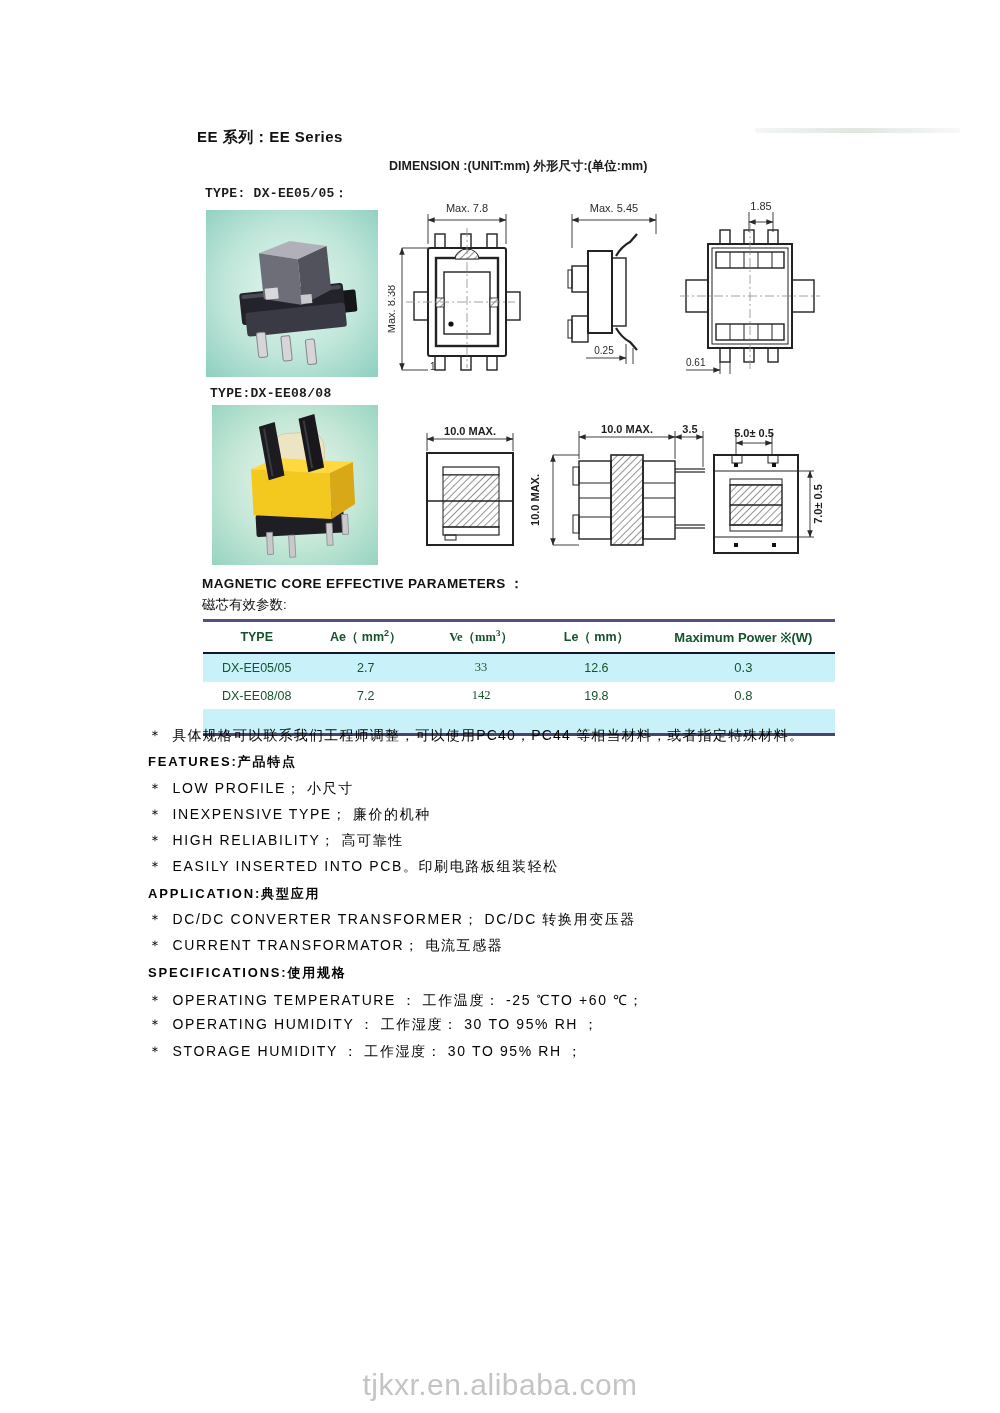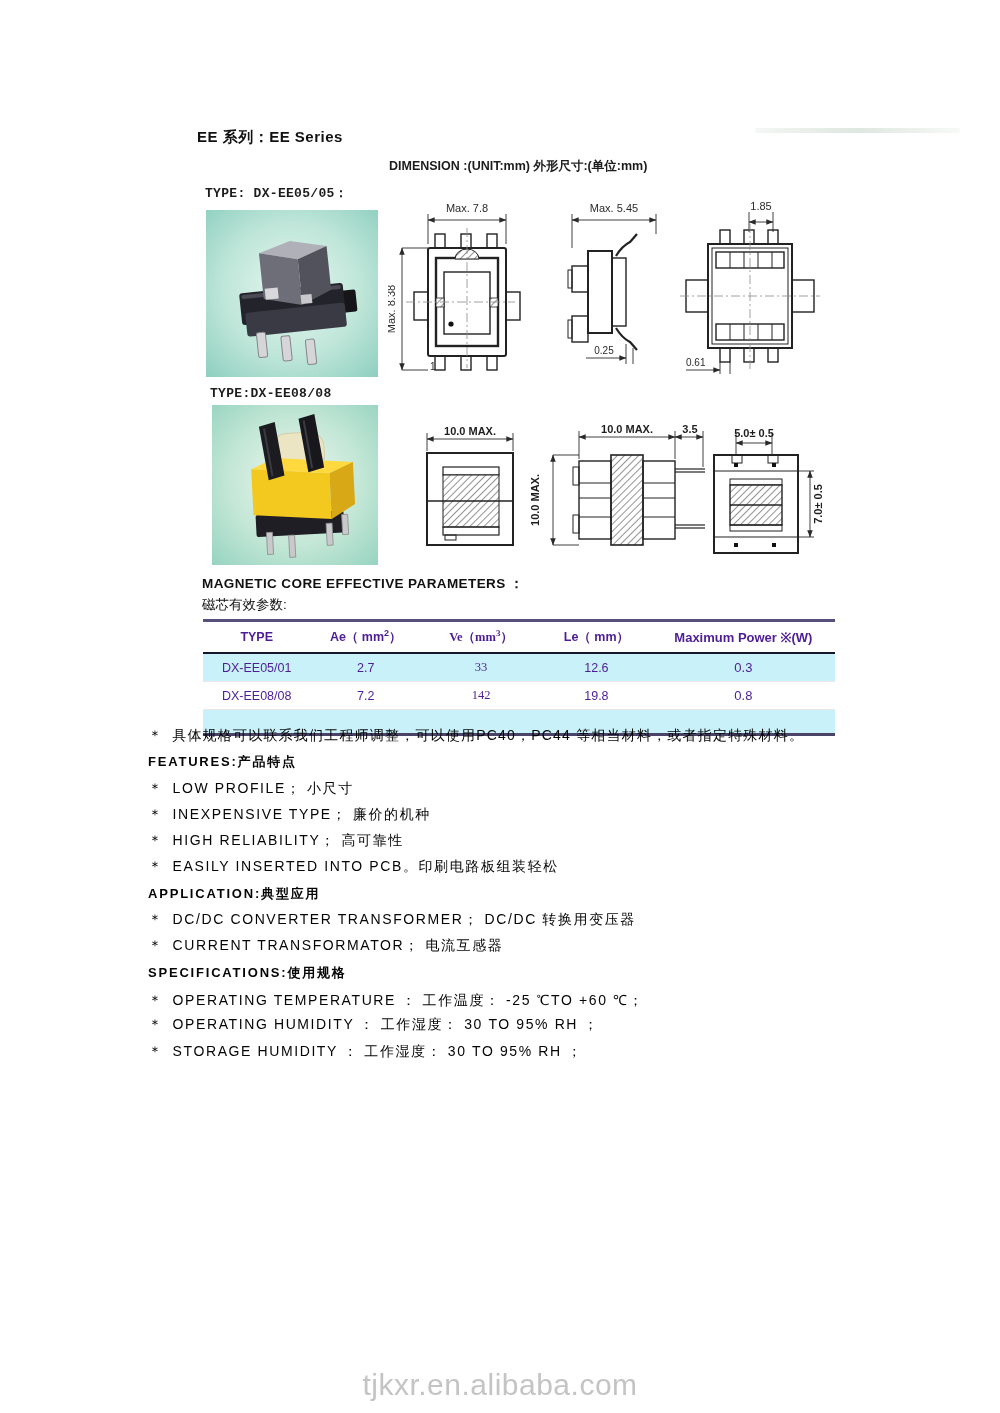--- a/index.html
+++ b/index.html
@@ -15,21 +15,21 @@
 
   .photo { border:0; }
 
   .tabletitle-en { left:202px; top:575px; font-size:13.5px; font-weight:600; letter-spacing:.4px;text-align:center; }
   .tabletitle-zh { left:202px; top:596px; font-size:13.5px; }
 
   .ctable { left:203px; top:619px; width:632px; border-top:3px solid #56507a; border-bottom:3px solid #4a4468; }
   .crow { display:flex; align-items:center; }
   .chead { height:30px; background:#fff; font-weight:700; font-size:12.5px; }
   .hsep { height:2px; background:#17172b; }
-  .c { text-align:center; font-size:12.5px; color:#4c1d95; }
+  .c { text-align:center; font-size:12.5px; color:#14532d; }
   .c0{width:17%;} .c1{width:17.5%;} .c2{width:19%;font-family:Liberation Serif, serif;} .c3{width:17.5%;} .c4{width:29%; font-size:13px;}
   .cyan { background:#c9f1f9; }
   .rowdata { height:27px; border-bottom:1px solid #e8e8e8; }
   .rowlast { height:23px; }
   sup { font-size:9px; }
 
   .textblock { left:148px; top:727px; width:740px; }
   .tline { height:26.3px; font-size:14px; letter-spacing:1.6px; color:#050505; white-space:nowrap; }
   .tline .bullet { display:inline-block; margin-right:9px; font-size:14px; }
   .heading { font-size:13px; font-weight:700; letter-spacing:1.8px; }
@@ -321,21 +321,21 @@
   <div class="abs ctable">
     <div class="crow chead">
       <div class="c c0">TYPE</div>
       <div class="c c1"><span>Ae（ mm</span><sup>2</sup><span>）</span></div>
       <div class="c c2"><span>Ve（mm</span><sup>3</sup><span>）</span></div>
       <div class="c c3">Le（ mm）</div>
       <div class="c c4">Maximum Power ※(W)</div>
     </div>
     <div class="hsep"></div>
     <div class="crow rowdata cyan">
-      <div class="c c0">DX-EE05/01</div>
+      <div class="c c0">DX-EE05/05</div>
       <div class="c c1">2.7</div>
       <div class="c c2">33</div>
       <div class="c c3">12.6</div>
       <div class="c c4">0.3</div>
     </div>
     <div class="crow rowdata">
       <div class="c c0">DX-EE08/08</div>
       <div class="c c1">7.2</div>
       <div class="c c2">142</div>
       <div class="c c3">19.8</div>

